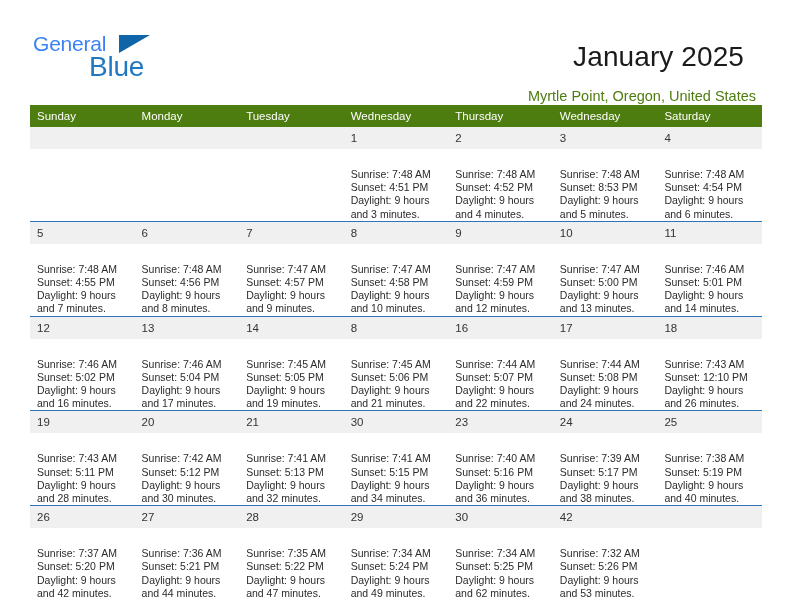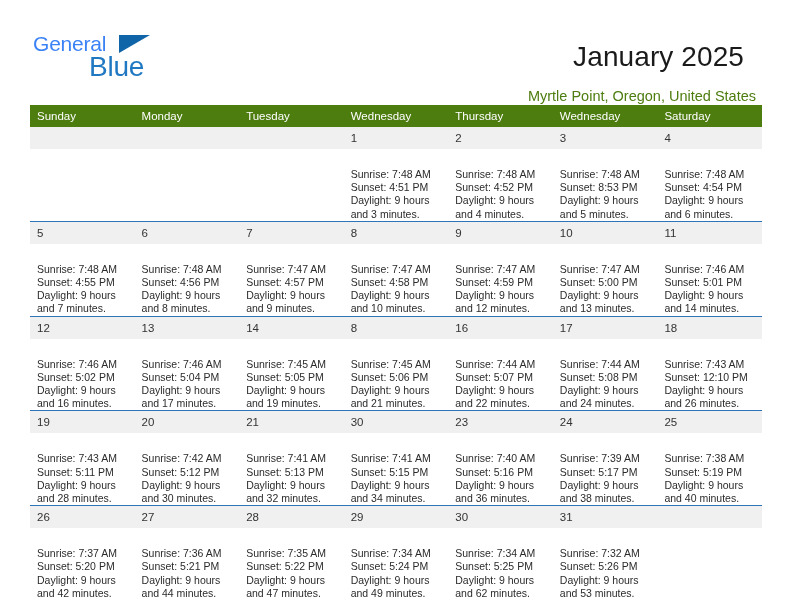--- a/index.html
+++ b/index.html
@@ -461,21 +461,21 @@
           <td class="day-cell">
             <span class="daynum">30</span>
             <div class="cell-body">
               <div>Sunrise: 7:34 AM</div>
               <div>Sunset: 5:25 PM</div>
               <div>Daylight: 9 hours</div>
               <div>and 62 minutes.</div>
             </div>
           </td>
           <td class="day-cell">
-            <span class="daynum">31</span>
+            <span class="daynum">42</span>
             <div class="cell-body">
               <div>Sunrise: 7:32 AM</div>
               <div>Sunset: 5:26 PM</div>
               <div>Daylight: 9 hours</div>
               <div>and 53 minutes.</div>
             </div>
           </td>
           <td class="day-cell cell-empty">
             <span class="daynum"></span>
           </td>

